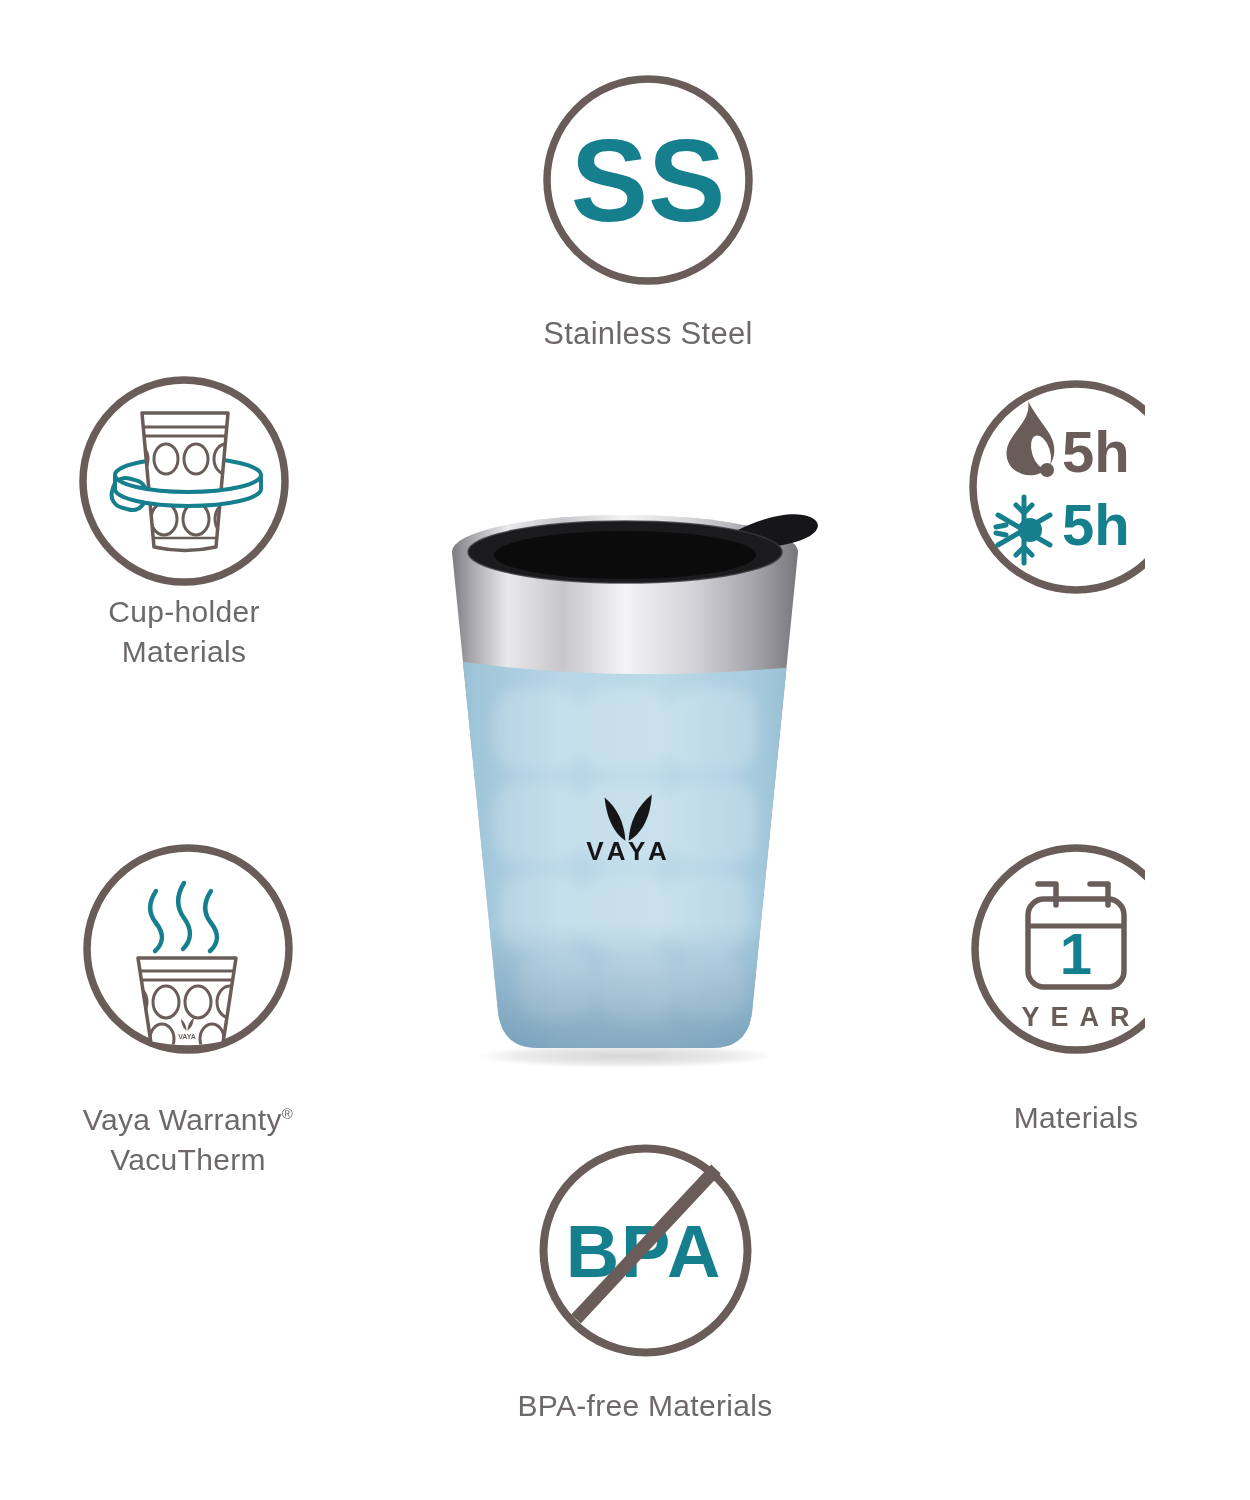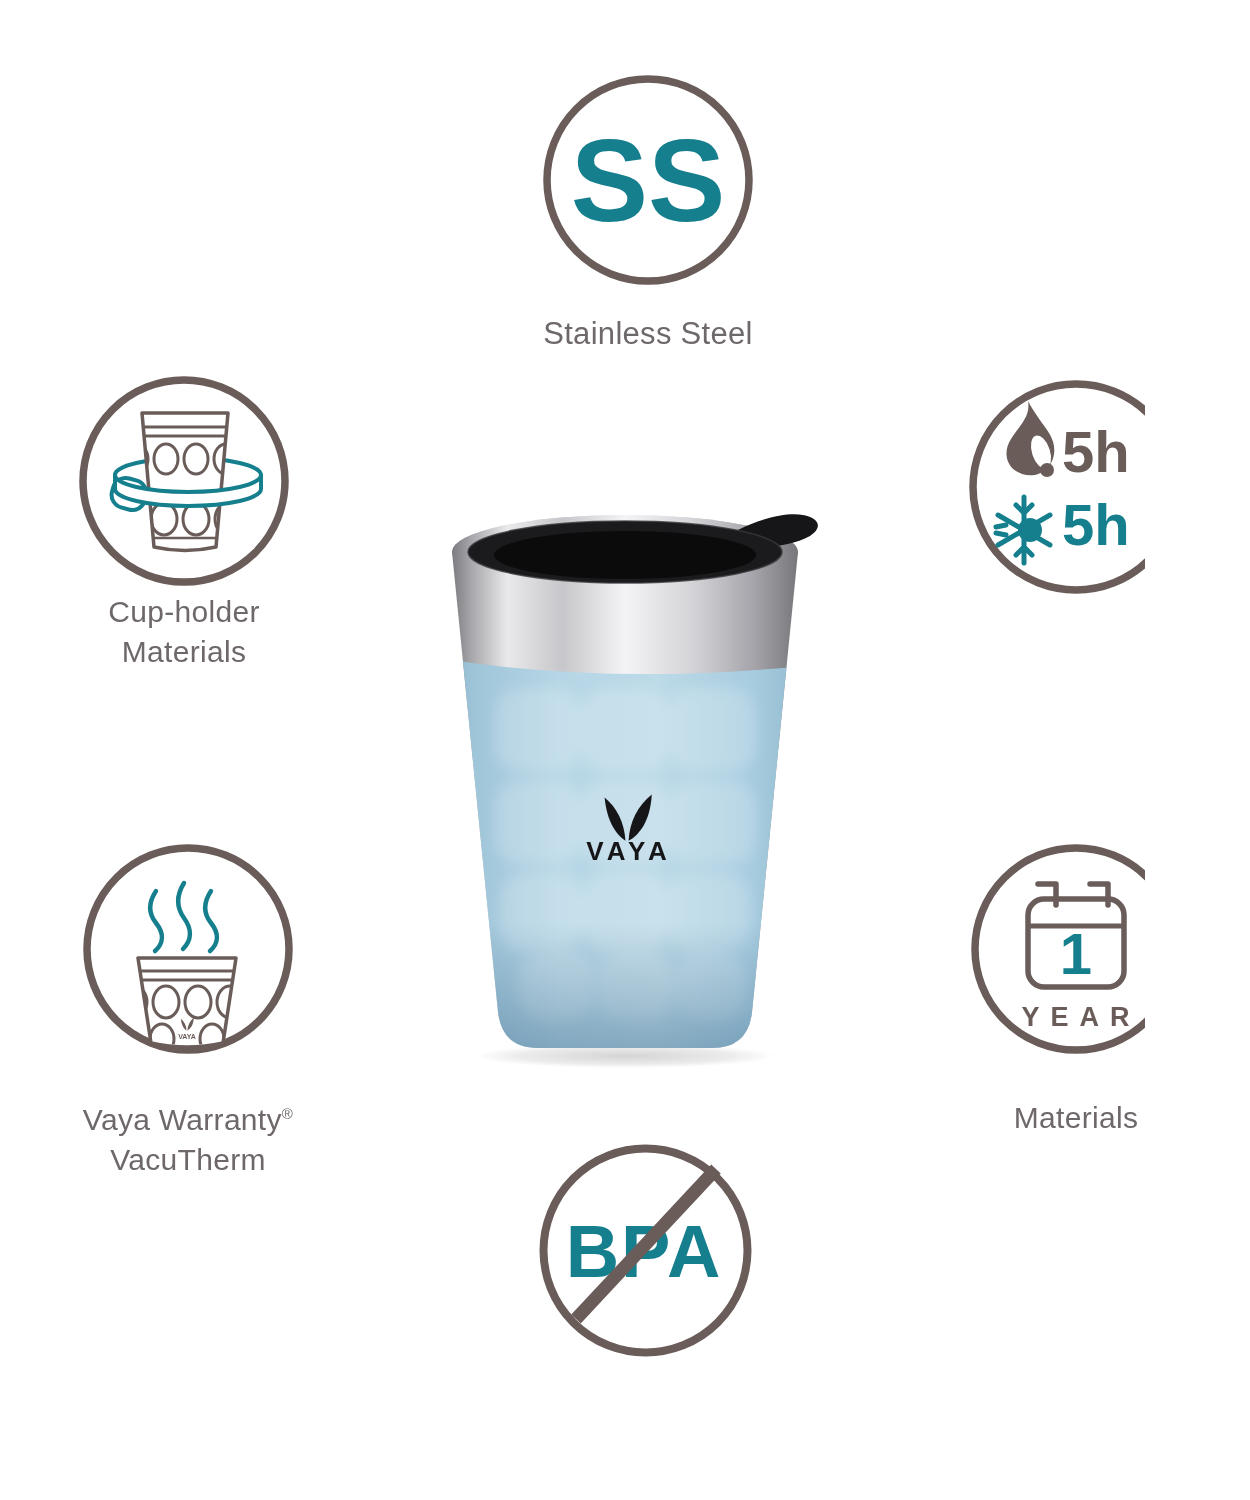--- a/index.html
+++ b/index.html
@@ -145,20 +145,23 @@
   </svg>
   <div class="label" style="left:926px;top:1098px;width:300px">
     <span>Materials</span>
   </div>
 
   <svg class="abs" style="left:538px;top:1143px" width="215" height="215" viewBox="0 0 215 215">
     <circle cx="107.5" cy="107.5" r="102" fill="none" stroke="#6a5c58" stroke-width="8"></circle>
     <text x="106" y="134" text-anchor="middle" font-size="74" font-weight="bold" fill="#167f8e" letter-spacing="2">BPA</text>
     <line x1="178" y1="26" x2="38" y2="176" stroke="#6a5c58" stroke-width="13"></line>
   </svg>
+  <div class="label" style="left:445px;top:1386px;width:400px">
+    <span>BPA-free Materials</span>
+  </div>
 
   <svg class="abs" style="left:438px;top:492px" width="400" height="585" viewBox="0 0 400 585">
     <defs>
       <linearGradient id="steelG" x1="0" y1="0" x2="1" y2="0">
         <stop offset="0" stop-color="#7d7d81"></stop>
           <stop offset="0.06" stop-color="#aaaaae"></stop>
         <stop offset="0.16" stop-color="#e9e9eb"></stop>
           <stop offset="0.32" stop-color="#c7c7cb"></stop>
         <stop offset="0.5" stop-color="#f4f4f6"></stop>
           <stop offset="0.7" stop-color="#d3d3d7"></stop>

